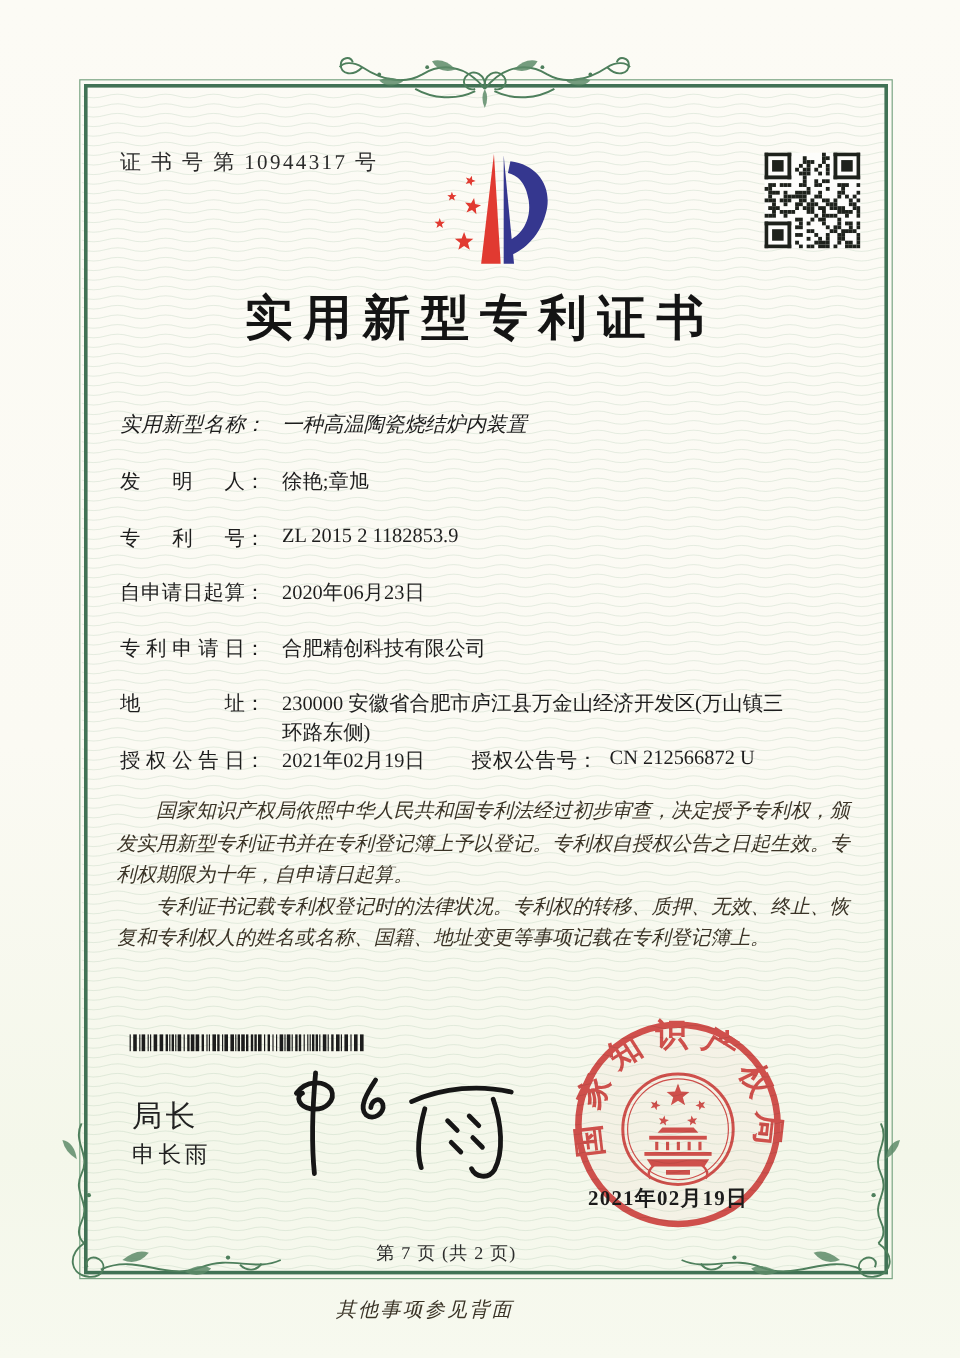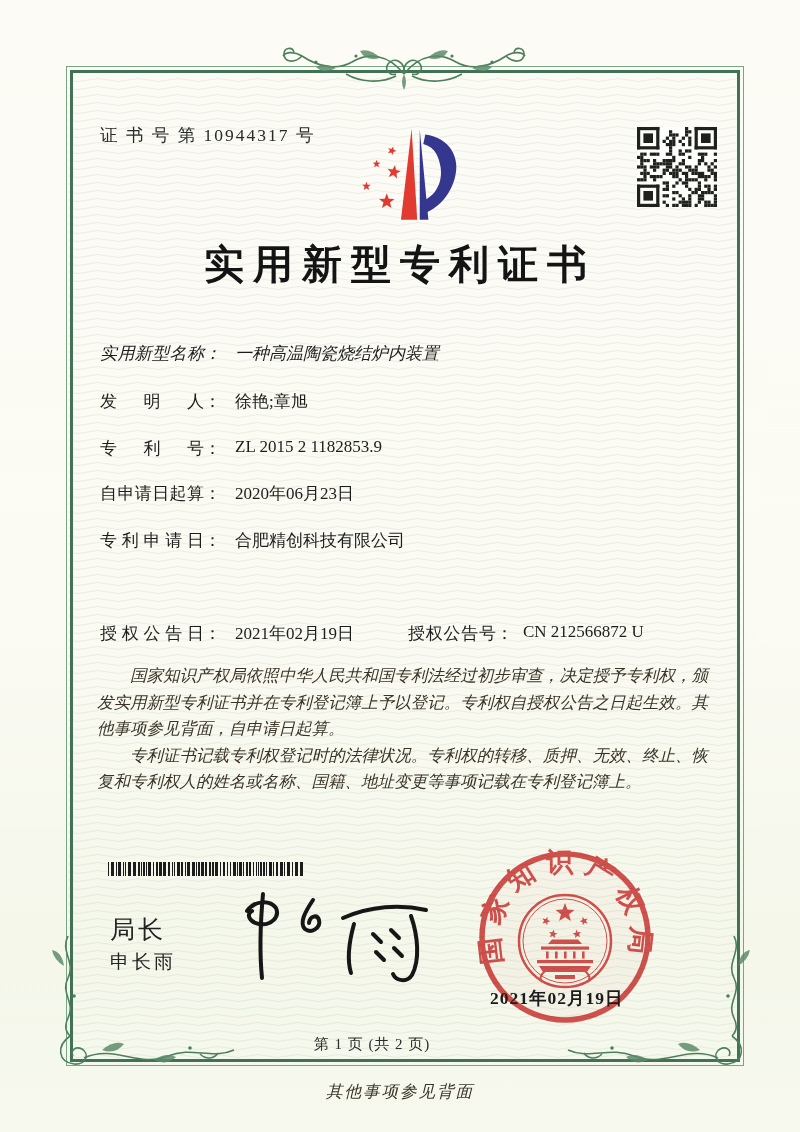--- a/index.html
+++ b/index.html
@@ -19,33 +19,33 @@
   .qr{left:637px;top:127px;width:80px;height:80px;}
   .title{left:0;top:237px;width:800px;text-align:center;font-size:40px;font-weight:bold;letter-spacing:9px;color:#141414;}
   .row{left:100px;font-size:17px;white-space:nowrap;}
   .flabel{display:inline-block;width:104px;text-align:justify;text-align-last:justify;vertical-align:top;}
   .colon{vertical-align:top;}
   .fval{margin-left:14px;vertical-align:top;}
   .r1{top:342px;font-style:italic;} .r2{top:390px;} .r3{top:437px;} .r4{top:482px;} .r5{top:529px;}
   .r6{top:575px;white-space:normal;width:600px;}
   .r6 .fval{display:inline-block;width:432px;line-height:24px;}
   .r7{top:622px;}
-  .grant2{position:absolute;left:293px;top:0;white-space:nowrap;margin-left:15px;}
+  .grant2{position:absolute;left:293px;top:0;white-space:nowrap;}
   .grant2 .flabel{width:88px;}
   .grant2 .fval{margin-left:10px;}
   .paras{left:97px;top:663px;width:611px;font-size:16.5px;line-height:26.5px;font-style:italic;color:#3a3326;text-align:justify;}
   .paras p{margin:0;text-indent:2em;}
   #barcode{left:108px;top:862px;width:200px;height:14px;}
   .signer-title{left:110px;top:913px;font-family:"DejaVu Sans","Liberation Sans",sans-serif;font-size:25px;letter-spacing:3px;color:#222;}
   .signer-name{left:110px;top:949px;font-family:Liberation Sans, sans-serif;font-size:19px;letter-spacing:3px;color:#222;}
   .signature{left:225px;top:876px;width:210px;height:115px;}
   .seal{left:475px;top:847px;width:180px;height:180px;mix-blend-mode:multiply;opacity:.92;}
   .seal-date{left:490px;top:986px;width:170px;font-size:17.5px;font-weight:bold;letter-spacing:1px;color:#1b1b1b;}
   .page-info{left:272px;top:1035px;width:200px;text-align:center;font-size:15px;letter-spacing:1px;color:#2c2c2c;}
-  .back-note{left:280px;top:1081px;width:240px;text-align:center;font-size:16.5px;font-style:italic;letter-spacing:2px;color:#3a3326;}
+  .back-note{left:280px;top:1081px;width:240px;font-size:16.5px;font-style:italic;letter-spacing:2px;color:#3a3326;}
   .orn{pointer-events:none;}
   .orn path{stroke:#4e7f5c;stroke-width:1.6;fill:none;}
   .orn .leaf{fill:#5d8b68;fill-opacity:.85;stroke:none;}
   .orn .berry{fill:#4e7f5c;stroke:none;}
   .top-orn{left:282px;top:44px;width:244px;height:52px;}
   .bl-orn{left:50px;top:936px;width:185px;height:135px;}
   .br-orn{left:567px;top:936px;width:185px;height:135px;transform:scaleX(-1);}
 </style>
 </head>
 <body>
@@ -460,29 +460,32 @@
   </div>
   <div class="abs row r3">
     <span class="flabel">专利号</span><span class="colon">：</span><span class="fval">ZL 2015 2 1182853.9</span>
   </div>
   <div class="abs row r4">
     <span class="flabel">自申请日起算</span><span class="colon">：</span><span class="fval">2020年06月23日</span>
   </div>
   <div class="abs row r5">
     <span class="flabel">专利申请日</span><span class="colon">：</span><span class="fval">合肥精创科技有限公司</span>
   </div>
+  <div class="abs row r6">
+    <span class="flabel">地址</span><span class="colon">：</span><span class="fval">230000 安徽省合肥市庐江县万金山经济开发区(万山镇三环路东侧)</span>
+  </div>
   <div class="abs row r7">
     <span class="flabel">授权公告日</span><span class="colon">：</span><span class="fval">2021年02月19日</span>
     <span class="grant2">
       <span class="flabel">授权公告号</span><span class="colon">：</span><span class="fval">CN 212566872 U</span>
     </span>
   </div>
 
   <div class="abs paras">
-    <p>国家知识产权局依照中华人民共和国专利法经过初步审查，决定授予专利权，颁发实用新型专利证书并在专利登记簿上予以登记。专利权自授权公告之日起生效。其他事项参见背面，自申请日起算。</p>
+    <p>国家知识产权局依照中华人民共和国专利法经过初步审查，决定授予专利权，颁发实用新型专利证书并在专利登记簿上予以登记。专利权自授权公告之日起生效。专利权期限为十年，自申请日起算。</p>
     <p>专利证书记载专利权登记时的法律状况。专利权的转移、质押、无效、终止、恢复和专利权人的姓名或名称、国籍、地址变更等事项记载在专利登记簿上。</p>
   </div>
 
   <div id="barcode" class="abs">
       <i style="position: absolute; left: 0px; top: 0px; width: 1px; height: 14px; background: rgb(28, 28, 28);"></i>
       <i style="position: absolute; left: 3px; top: 0px; width: 3px; height: 14px; background: rgb(28, 28, 28);"></i>
       <i style="position: absolute; left: 8px; top: 0px; width: 1px; height: 14px; background: rgb(28, 28, 28);"></i>
       <i style="position: absolute; left: 10px; top: 0px; width: 3px; height: 14px; background: rgb(28, 28, 28);"></i>
       <i style="position: absolute; left: 15px; top: 0px; width: 1px; height: 14px; background: rgb(28, 28, 28);"></i>
       <i style="position: absolute; left: 17px; top: 0px; width: 1px; height: 14px; background: rgb(28, 28, 28);"></i>
@@ -583,16 +586,16 @@
       <rect x="62" y="113" width="56" height="3.2" stroke="none"></rect>
       <path d="M64 119 L116 119 L112 125 L68 125 Z" stroke="none"></path>
       <path d="M80 128 h20 v4 h-20 Z" stroke="none"></path>
       <path d="M70 124 q-7 6 -3 11" fill="none" stroke-width="2"></path>
       <path d="M110 124 q7 6 3 11" fill="none" stroke-width="2"></path>
     </g>
   </svg>
 
   <div class="abs seal-date">2021年02月19日</div>
 
-  <div class="abs page-info">第 1 页 (共 2 页)</div>
+  <div class="abs page-info">第 7 页 (共 2 页)</div>
   <div class="abs back-note">其他事项参见背面</div>
 
 </div>
 
 </body></html>

